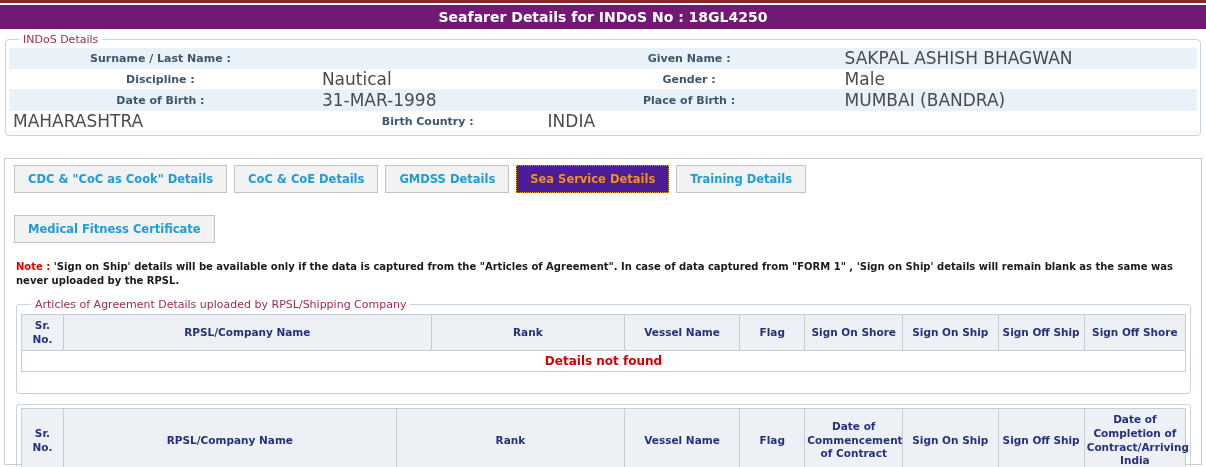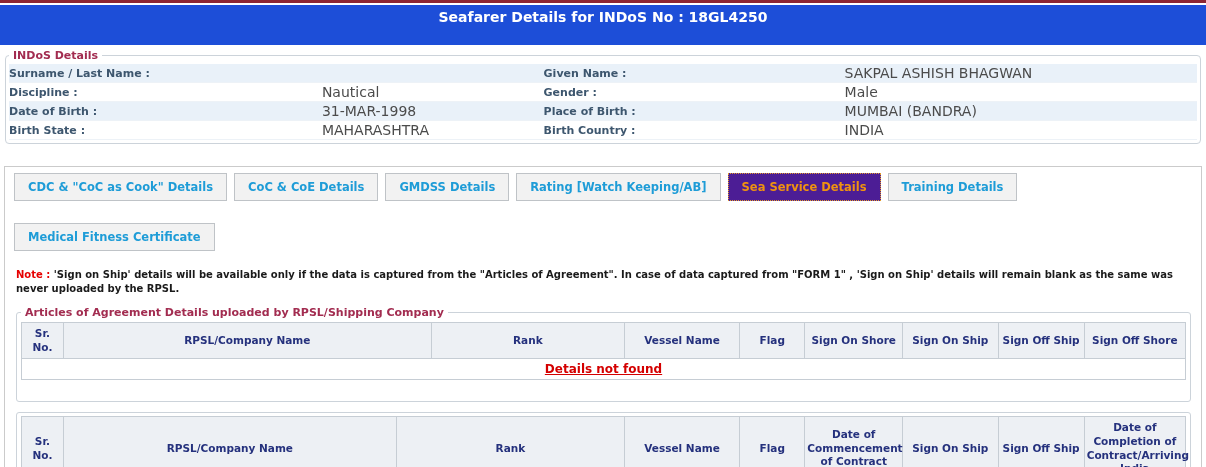--- a/index.html
+++ b/index.html
@@ -1,51 +1,51 @@
 <!DOCTYPE html>
 <html><head>
 <meta charset="utf-8">
 <style>
   * { box-sizing: border-box; margin: 0; padding: 0; }
   html,body { width: 1206px; height: 467px; background: #ffffff;
     font-family: "DejaVu Sans", "Liberation Sans", sans-serif; font-size: 11px; }
 
   .topline { height: 3px; background: #8c2633; }
-  .titlebar { margin-top: 2px; height: 40px; line-height: 24px; background: #1d4ed8;
+  .titlebar { margin-top: 2px; height: 24px; line-height: 24px; background: #701a75;
     color: #ffffff; font-size: 14px; font-weight: bold; text-align: center; }
 
   fieldset { border: 1px solid #ccd3da; border-radius: 4px; }
-  legend { color: #a22c50; font-weight: bold; font-size: 11px; margin-left: 0; padding: 0 4px; }
+  legend { color: #a22c50; font-weight: normal; font-size: 11px; margin-left: 10px; padding: 0 4px; }
 
   .indos-fieldset { margin: 4px 5px 0 5px; padding: 2px 3px 3px 3px; }
   .indos-row { display: grid; grid-template-columns: 26% 19% 25% 30%; align-items: center;
     min-height: 19px; border-bottom: 1px solid #edf2f7; }
   .indos-row:nth-child(odd) { background: #e9f1f9; }
   .indos-row:nth-child(even) { background: #ffffff; }
-  .ind-label { text-align: left; font-weight: bold; color: #3d566e; padding-right: 6px; font-size: 11px; }
-  .ind-value { text-align: left; color: #4b4b4b; padding-left: 4px; font-size: 14px; }
+  .ind-label { text-align: center; font-weight: bold; color: #3d566e; padding-right: 6px; font-size: 11px; }
+  .ind-value { text-align: left; color: #4b4b4b; padding-left: 4px; font-size: 17px; }
 
   .content-box { margin: 22px 4px 0 4px; border: 1px solid #cbcbcb; background: #ffffff;
     padding: 6px 8px 10px 9px; height: 307px; }
 
   .tabs-row { display: flex; flex-wrap: wrap; gap: 7px; margin-top: 0; }
   .tabs-row + .tabs-row { margin-top: 22px; }
   .tab { background: #f2f2f2; border: 1px solid #bfc3c7; color: #1e9cd7; font-weight: bold;
     font-size: 11.5px; padding: 6px 13px; cursor: pointer; white-space: nowrap; }
   .tab.active { background: #4c1d95; color: #f0930f; border: 1px dotted #e39b2d; }
 
   .note { margin: 17px 2px 6px 2px; font-weight: bold; font-size: 10px; color: #1a1a1a; line-height: 1.4; }
   .note .note-prefix { color: #e60000; }
 
   .tbl-fieldset { margin: 10px 2px 0 2px; padding: 3px 4px 21px 4px; border-radius: 3px; }
   table { width: 100%; border-collapse: collapse; table-layout: fixed; }
   th { background: #edf0f4; border: 1px solid #c6cdd4; color: #25317d; font-weight: bold;
     font-size: 10.5px; text-align: center; padding: 4px 2px; line-height: 1.3; }
   td { border: 1px solid #c6cdd4; color: #3c3c3c; font-size: 10.5px; padding: 4px 5px; height: 18px; }
-  .empty-msg { color: #d40000; font-weight: bold; text-align: center; font-size: 12px; padding: 3px; text-decoration: underline; }
+  .empty-msg { color: #d40000; font-weight: bold; text-align: center; font-size: 12px; padding: 3px; }
 
   .tbl1 th:nth-child(1){width:3.6%} .tbl1 th:nth-child(2){width:31.6%}
   .tbl1 th:nth-child(3){width:16.6%} .tbl1 th:nth-child(4){width:9.9%}
   .tbl1 th:nth-child(5){width:5.6%} .tbl1 th:nth-child(6){width:8.4%}
   .tbl1 th:nth-child(7){width:8.2%} .tbl1 th:nth-child(8){width:7.4%}
   .tbl1 th:nth-child(9){width:8.7%}
 
   .tbl2 th:nth-child(1){width:3.6%} .tbl2 th:nth-child(2){width:28.6%}
   .tbl2 th:nth-child(3){width:19.6%} .tbl2 th:nth-child(4){width:9.9%}
   .tbl2 th:nth-child(5){width:5.6%} .tbl2 th:nth-child(6){width:8.4%}
@@ -74,35 +74,33 @@
         <div class="ind-label">Gender :</div>
         <div class="ind-value">Male</div>
       </div>
       <div class="indos-row">
         <div class="ind-label">Date of Birth :</div>
         <div class="ind-value">31-MAR-1998</div>
         <div class="ind-label">Place of Birth :</div>
         <div class="ind-value">MUMBAI (BANDRA)</div>
       </div>
       <div class="indos-row">
-        <div class="ind-label">Birth State :</div>
         <div class="ind-value">MAHARASHTRA</div>
         <div class="ind-label">Birth Country :</div>
         <div class="ind-value">INDIA</div>
       </div>
     </div>
 </fieldset>
 
 <div class="content-box">
 
   <div class="tabs-row" id="tabs-row-1">
       <div class="tab">CDC &amp; "CoC as Cook" Details</div>
       <div class="tab">CoC &amp; CoE Details</div>
       <div class="tab">GMDSS Details</div>
-      <div class="tab">Rating [Watch Keeping/AB]</div>
       <div class="tab active">Sea Service Details</div>
       <div class="tab">Training Details</div>
     </div>
   <div class="tabs-row" id="tabs-row-2">
       <div class="tab">Medical Fitness Certificate</div>
     </div>
 
   <div class="note">
     <span class="note-prefix">Note :</span><span> 'Sign on Ship' details will be available only if the data is captured from the "Articles of Agreement". In case of data captured from "FORM 1" , 'Sign on Ship' details will remain blank as the same was never uploaded by the RPSL.</span>
   </div>

